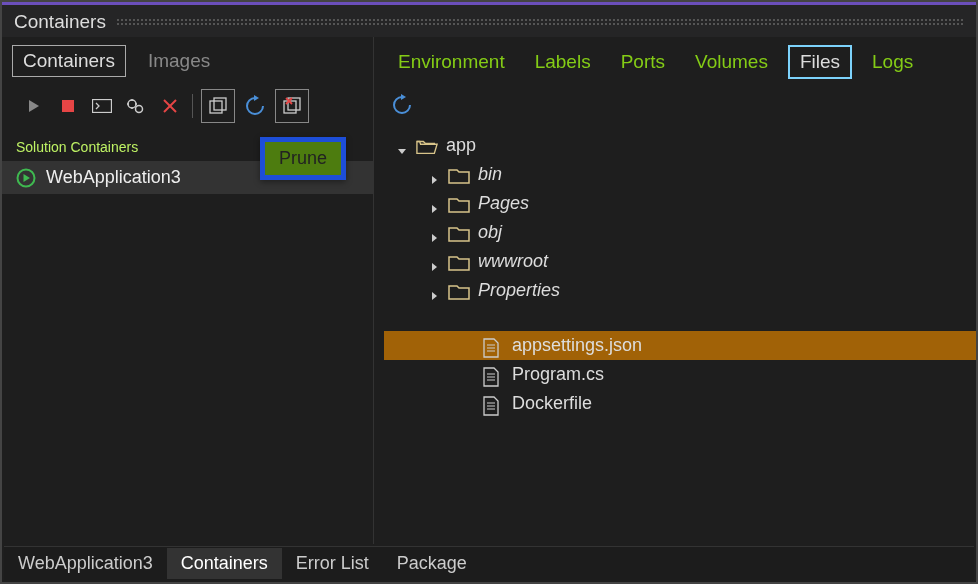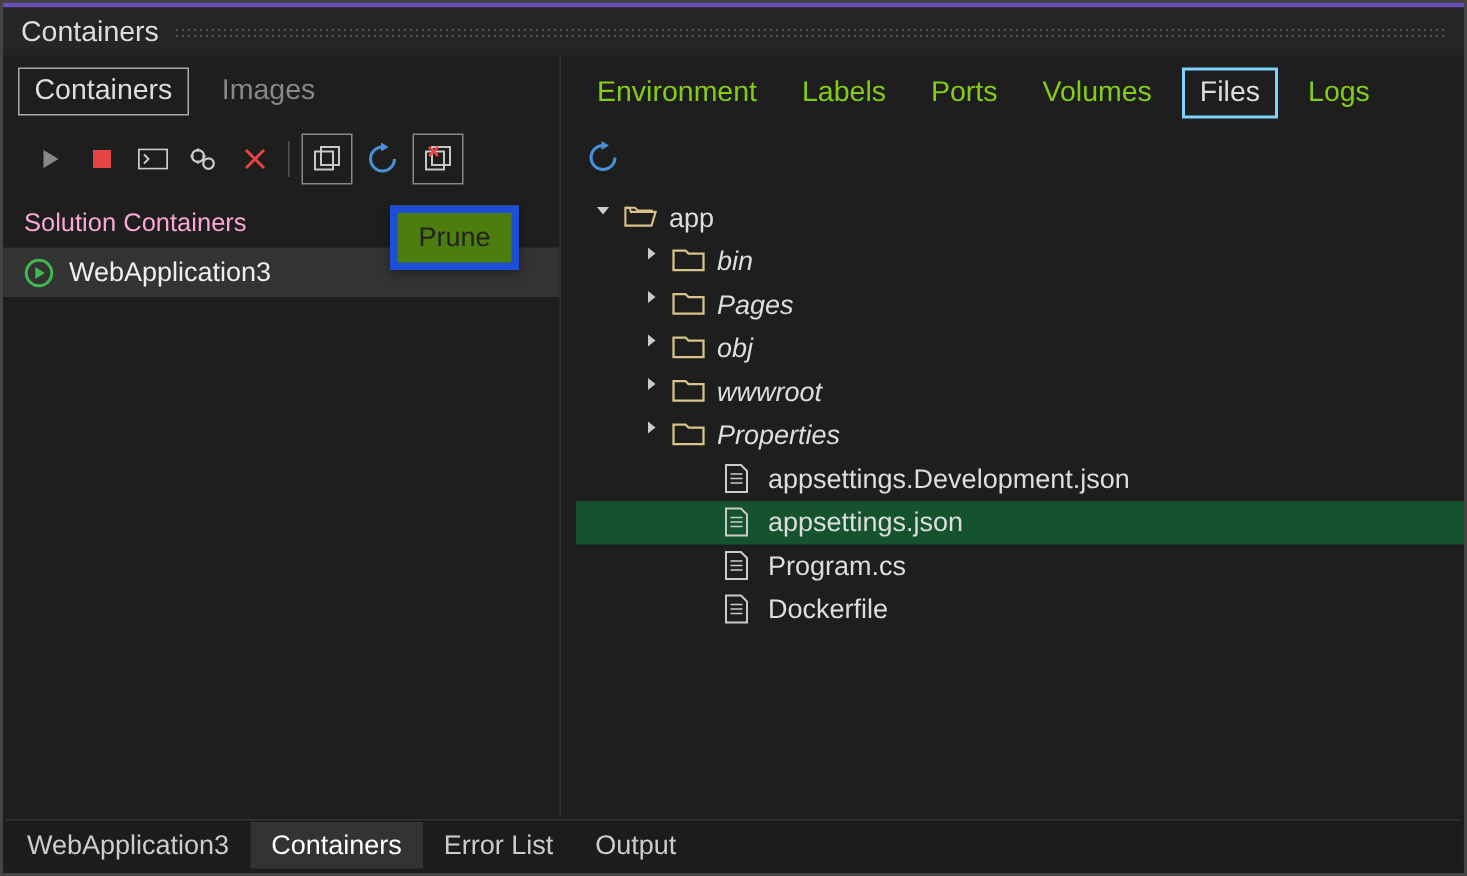--- a/index.html
+++ b/index.html
@@ -99,22 +99,22 @@
     background: #4d7c0f;
     color: #222;
     padding: 6px 14px;
     font-size: 18px;
     border: 5px solid #1d4ed8;
     box-shadow: 0 2px 6px rgba(0,0,0,0.4);
     z-index: 10;
   }
   .section-header {
     padding: 10px 14px 6px 14px;
-    font-size: 17px;
-    color: #f9a8d4;
+    font-size: 14px;
+    color: #bef264;
   }
   .container-list {
     padding: 0;
   }
   .container-item {
     display: flex;
     align-items: center;
     gap: 10px;
     padding: 6px 14px;
     background: #333;
@@ -150,27 +150,28 @@
     align-items: center;
     padding: 4px 14px 8px 14px;
   }
   .tree {
     padding: 4px 0 0 10px;
     font-size: 18px;
     color: #ddd;
   }
   .tree-row {
     display: flex;
-    align-items: flex-start;
+    align-items: flex-end;
     gap: 8px;
     padding: 4px 4px;
     cursor: pointer;
   }
   .tree-row.selected {
-    background: #14532d;
+    background: #a16207;
+    margin-top: 26px;
   }
   .tree-indent-1 { padding-left: 12px; }
   .tree-indent-2 { padding-left: 44px; font-style: italic; }
   .tree-indent-3 { padding-left: 78px; }
   .expander {
     width: 12px;
     display: inline-flex;
     justify-content: center;
     color: #aaa;
     font-size: 11px;
@@ -390,70 +391,58 @@
             </svg>
           </span>
         <span class="folder-icon">
             <svg width="22" height="18" viewBox="0 0 22 18">
               <path d="M1 3 L9 3 L11 5 L21 5 L21 16 L1 16 Z" fill="none" stroke="#d8c48a" stroke-width="1.5"></path>
             </svg>
           </span>
         <span>Properties</span>
       </div>
 
+      <div class="tree-row tree-indent-3 selected">
+        <span class="expander empty">·</span>
+        <span class="file-icon">
+            <svg width="18" height="20" viewBox="0 0 18 20">
+              <path d="M2 1 L12 1 L16 5 L16 19 L2 19 Z" fill="none" stroke="#ccc" stroke-width="1.3"></path>
+              <line x1="5" y1="7" x2="13" y2="7" stroke="#ccc"></line>
+              <line x1="5" y1="10" x2="13" y2="10" stroke="#ccc"></line>
+              <line x1="5" y1="13" x2="13" y2="13" stroke="#ccc"></line>
+            </svg>
+          </span>
+        <span>appsettings.json</span>
+      </div>
       <div class="tree-row tree-indent-3">
         <span class="expander empty">·</span>
         <span class="file-icon">
             <svg width="18" height="20" viewBox="0 0 18 20">
               <path d="M2 1 L12 1 L16 5 L16 19 L2 19 Z" fill="none" stroke="#ccc" stroke-width="1.3"></path>
               <line x1="5" y1="7" x2="13" y2="7" stroke="#ccc"></line>
               <line x1="5" y1="10" x2="13" y2="10" stroke="#ccc"></line>
               <line x1="5" y1="13" x2="13" y2="13" stroke="#ccc"></line>
             </svg>
           </span>
-        <span>appsettings.Development.json</span>
-      </div>
-      <div class="tree-row tree-indent-3 selected">
-        <span class="expander empty">·</span>
-        <span class="file-icon">
-            <svg width="18" height="20" viewBox="0 0 18 20">
-              <path d="M2 1 L12 1 L16 5 L16 19 L2 19 Z" fill="none" stroke="#ccc" stroke-width="1.3"></path>
-              <line x1="5" y1="7" x2="13" y2="7" stroke="#ccc"></line>
-              <line x1="5" y1="10" x2="13" y2="10" stroke="#ccc"></line>
-              <line x1="5" y1="13" x2="13" y2="13" stroke="#ccc"></line>
-            </svg>
-          </span>
-        <span>appsettings.json</span>
+        <span>Program.cs</span>
       </div>
       <div class="tree-row tree-indent-3">
         <span class="expander empty">·</span>
         <span class="file-icon">
             <svg width="18" height="20" viewBox="0 0 18 20">
               <path d="M2 1 L12 1 L16 5 L16 19 L2 19 Z" fill="none" stroke="#ccc" stroke-width="1.3"></path>
               <line x1="5" y1="7" x2="13" y2="7" stroke="#ccc"></line>
               <line x1="5" y1="10" x2="13" y2="10" stroke="#ccc"></line>
               <line x1="5" y1="13" x2="13" y2="13" stroke="#ccc"></line>
             </svg>
           </span>
-        <span>Program.cs</span>
-      </div>
-      <div class="tree-row tree-indent-3">
-        <span class="expander empty">·</span>
-        <span class="file-icon">
-            <svg width="18" height="20" viewBox="0 0 18 20">
-              <path d="M2 1 L12 1 L16 5 L16 19 L2 19 Z" fill="none" stroke="#ccc" stroke-width="1.3"></path>
-              <line x1="5" y1="7" x2="13" y2="7" stroke="#ccc"></line>
-              <line x1="5" y1="10" x2="13" y2="10" stroke="#ccc"></line>
-              <line x1="5" y1="13" x2="13" y2="13" stroke="#ccc"></line>
-            </svg>
-          </span>
         <span>Dockerfile</span>
       </div>
     </div>
   </div>
 </div>
 
 <div class="bottom-tabs">
   <div class="btab">WebApplication3</div>
   <div class="btab active">Containers</div>
   <div class="btab">Error List</div>
-  <div class="btab">Output</div>
+  <div class="btab">Package</div>
 </div>
 
 </body></html>

